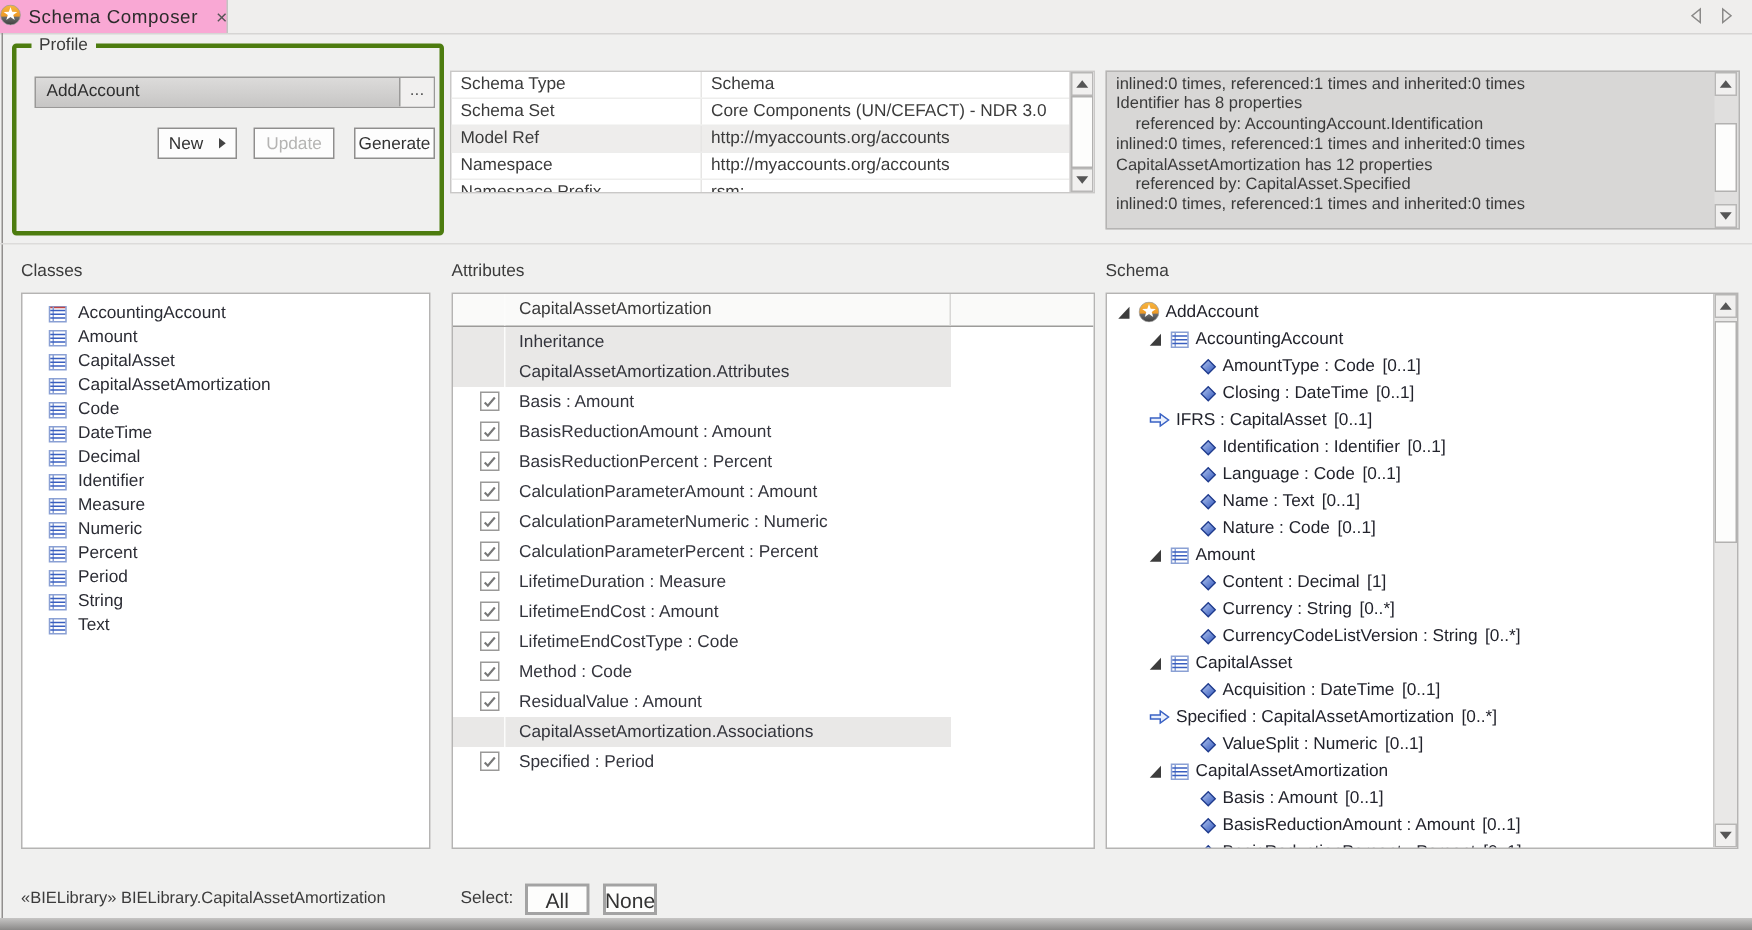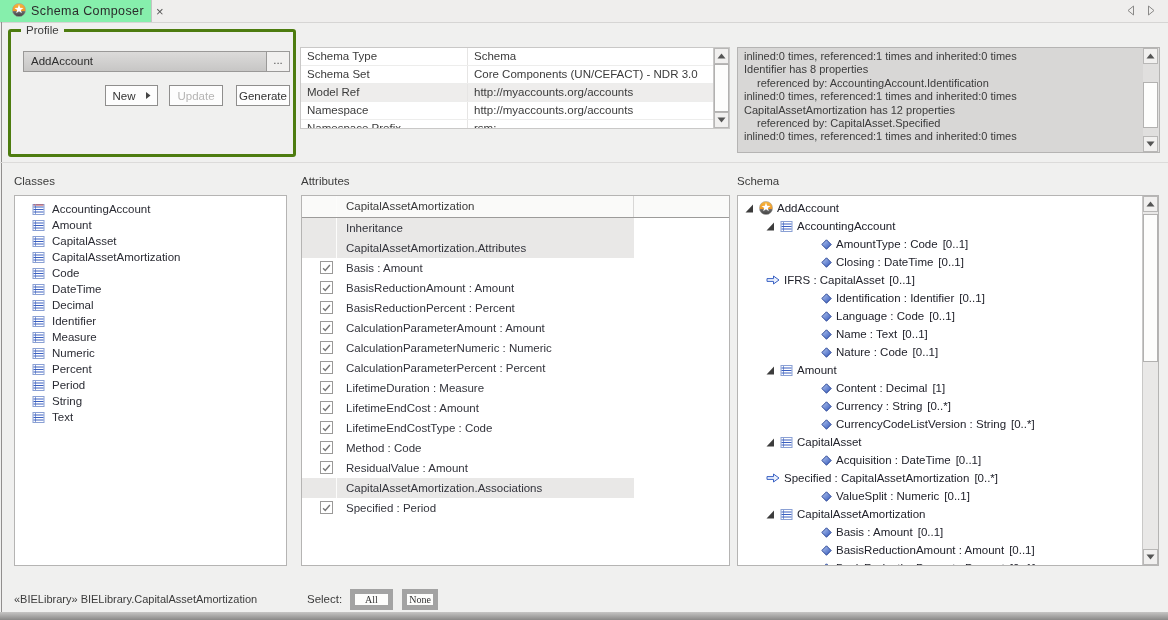--- a/index.html
+++ b/index.html
@@ -3,22 +3,22 @@
 <meta charset="utf-8">
 <style>
   html,body{margin:0;padding:0;}
   body{width:1168px;height:620px;position:relative;background:#f0f0ef;
        font-family:"Liberation Sans", sans-serif;font-size:11.5px;color:#3b3b3b;
        overflow:hidden;-webkit-font-smoothing:antialiased;}
 
   
   .tabbar{position:absolute;left:0;top:0;width:1168px;height:22px;background:#efeeed;
           border-bottom:1px solid #d6d5d4;}
-  .tab{position:absolute;left:0;top:0;width:152px;height:22px;background:#86efac;
-       border-right:1px solid #c4c3c2;display:flex;align-items:center;padding-left:12px;box-sizing:border-box;}
+  .tab{position:absolute;left:0;top:0;width:152px;height:22px;background:#f9a8d4;
+       border-right:1px solid #c4c3c2;display:flex;align-items:center;padding-left:0;box-sizing:border-box;}
   .tab-title{font-size:12.5px;letter-spacing:.4px;color:#2b2b2b;margin-left:5px;white-space:nowrap;}
   .tab-close{margin-left:12px;font-size:13px;color:#555;line-height:1;cursor:default;}
   .tab-arrows{position:absolute;right:12px;top:4px;display:flex;gap:10px;}
 
   
   .left-edge{position:absolute;left:1px;top:22px;bottom:0;width:1px;background:#918f8e;}
   .bottom-strip{position:absolute;left:0;bottom:0;width:1168px;height:8px;
                 background:linear-gradient(#c6c5c4,#8a8988);}
 
   
@@ -86,31 +86,31 @@
   .arow .a-text{position:absolute;left:44px;top:0;line-height:20px;color:#33343c;white-space:nowrap;}
   .checkbox{position:absolute;left:18px;top:3px;width:13px;height:13px;background:#fff;
             border:1px solid #9a9998;box-sizing:border-box;display:flex;align-items:center;justify-content:center;}
 
   
   .schema-panel{position:absolute;left:737px;top:195px;width:422px;height:371px;background:#fff;
                 border:1px solid #b5b4b3;box-sizing:border-box;overflow:hidden;}
   .tree{position:absolute;left:0;top:3px;right:17px;}
   .trow{height:18px;display:flex;align-items:center;white-space:nowrap;color:#22232c;}
   .trow.lvl0{padding-left:7px;} .trow.lvl1{padding-left:28px;}
-  .trow.lvl2{padding-left:83px;} .trow.lvl2.arrow{padding-left:28px;}
+  .trow.lvl2{padding-left:62px;} .trow.lvl2.arrow{padding-left:28px;}
   .trow .exp{display:inline-flex;margin-right:5px;}
   .trow .nic{display:inline-flex;margin-right:4px;}
   .trow .card{margin-left:5px;}
 
   
   .footer-status{position:absolute;left:14px;top:593px;font-size:11px;color:#3b3b3b;}
   .select-label{position:absolute;left:307px;top:593px;font-size:11.5px;color:#3b3b3b;}
-  .fbtn{position:absolute;top:589px;height:21px;background:#fdfdfc;border:5px solid #a3a3a3;
+  .fbtn{position:absolute;top:589px;height:21px;background:#fdfdfc;border:2px solid #a3a3a3;
         box-sizing:border-box;display:flex;align-items:center;justify-content:center;color:#333;
-        font-family:Liberation Serif, serif;font-size:10px;}
+        font-family:Liberation Sans, sans-serif;font-size:14px;}
   #btn-all{left:350px;width:43px;} #btn-none{left:402px;width:36px;text-align:center;}
 </style>
 </head>
 <body>
 
 <svg width="0" height="0" style="position:absolute">
   <defs>
     <linearGradient id="dgrad" x1="0" y1="0" x2="1" y2="1">
       <stop offset="0" stop-color="#b9ccf3"></stop>
         <stop offset="1" stop-color="#2b51b8"></stop>

